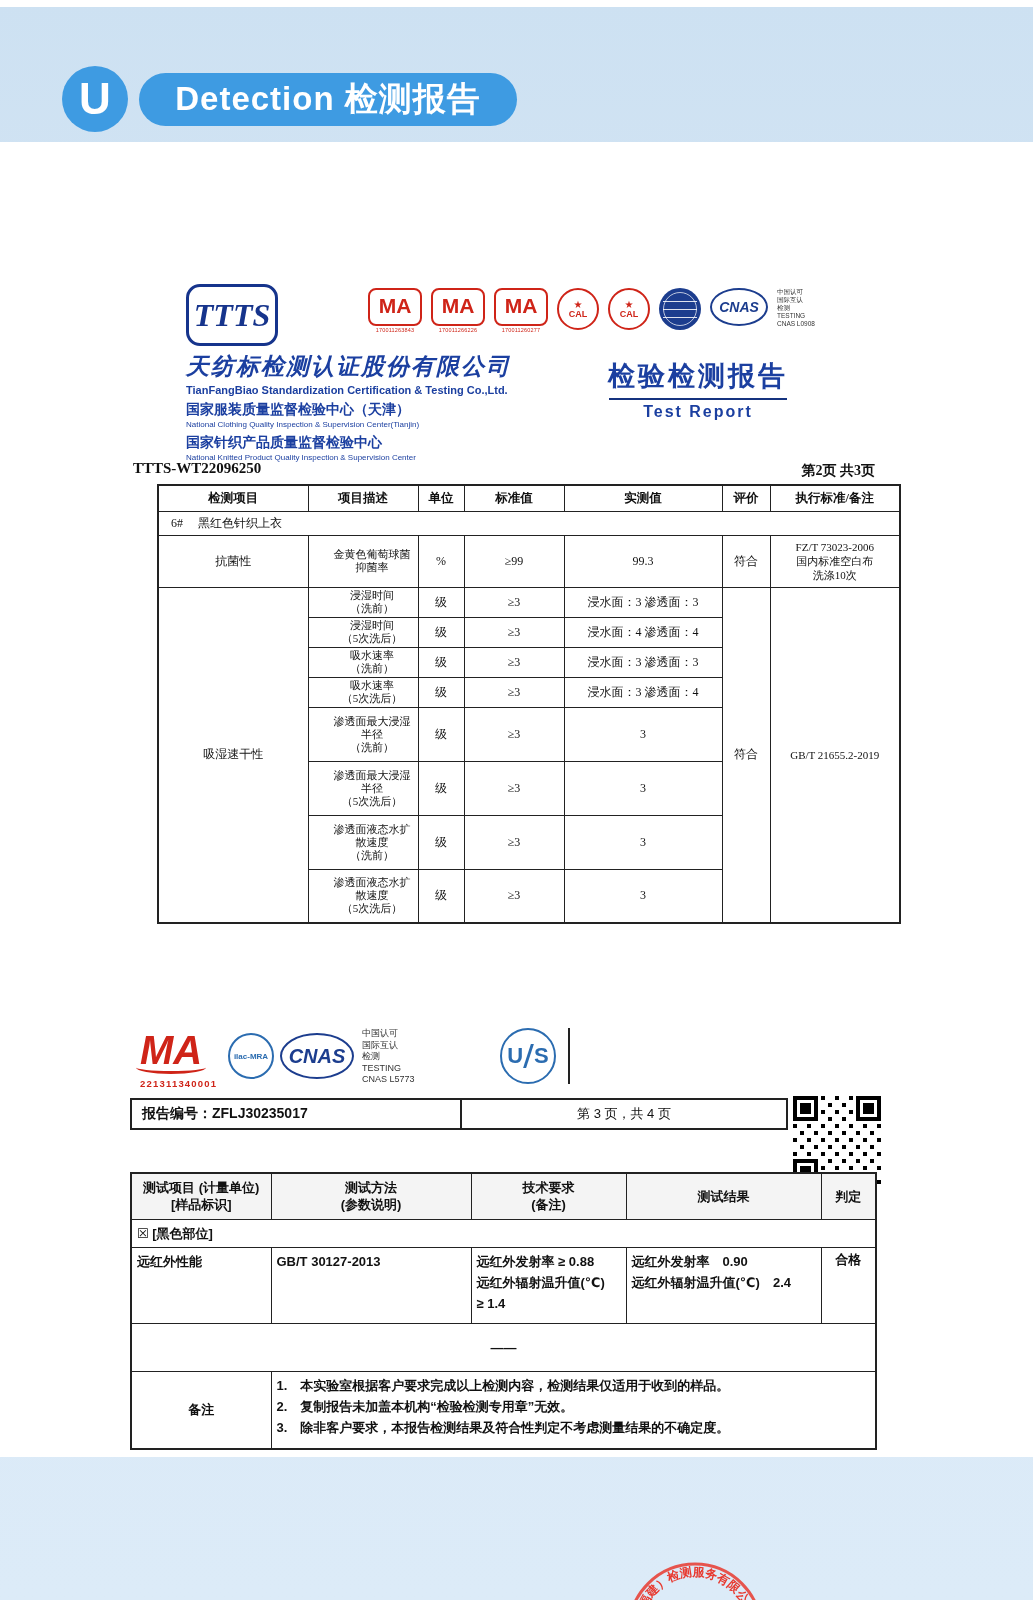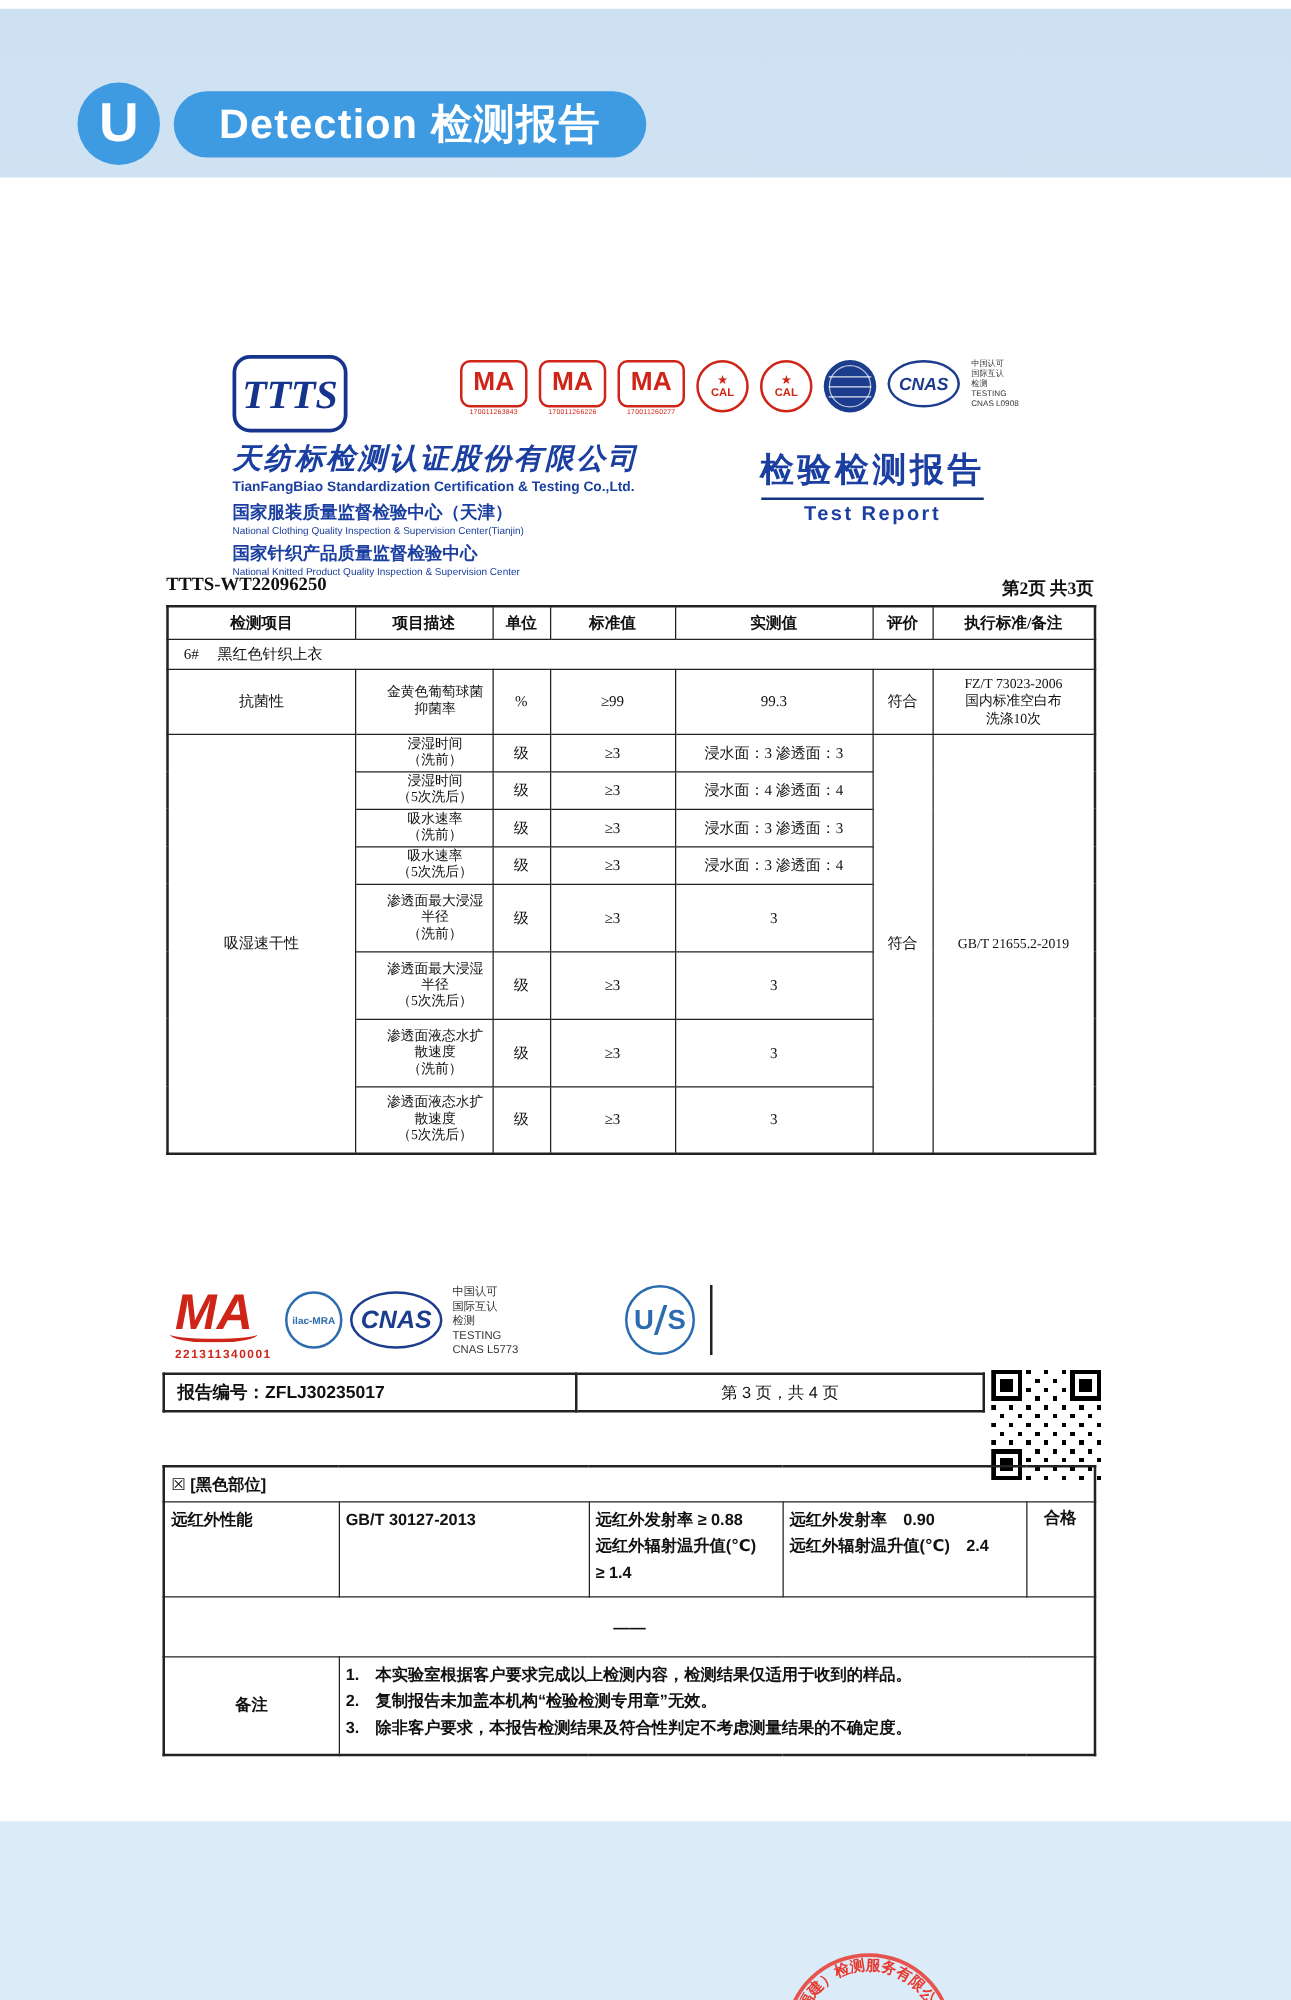--- a/index.html
+++ b/index.html
@@ -45,21 +45,21 @@
   .r1-title{left:600px;top:358px;width:196px;text-align:center;color:#1b3fa0;}
   .r1-title-cn{font-size:27px;font-weight:800;letter-spacing:3px;}
   .r1-rule{width:178px;height:2px;background:#15337f;margin:4px auto 3px;}
   .r1-title-en{font-size:16px;font-weight:600;letter-spacing:2px;}
 
   .r1-no{left:133px;top:460px;font-family:"Liberation Serif","DejaVu Serif",serif;font-weight:800;font-size:15px;}
   .r1-page{left:735px;top:462px;width:140px;text-align:right;font-family:"Liberation Serif","DejaVu Serif",serif;font-weight:800;font-size:14px;}
 
   
   table.t1{border-collapse:collapse;table-layout:fixed;width:742px;border:2px solid #222;
-           font-family:"Liberation Serif","DejaVu Serif",serif;color:#111;}
+           font-family:"Liberation Serif","DejaVu Serif",serif;color:#111;margin-left:24px;}
   .t1 th,.t1 td{border:1px solid #222;text-align:center;vertical-align:middle;padding:1px 2px;
            font-weight:400;font-size:12px;overflow:hidden;}
   .t1 th{font-size:12.5px;font-weight:600;}
   .t1 .left{text-align:left;padding-left:12px;}
   .t1 .desc{font-size:11px;line-height:13px;padding-left:20px;}
   .t1 .small{font-size:11px;line-height:14px;}
   tr.rh26{height:26px;} tr.rh24{height:24px;} tr.rh52{height:52px;} tr.rh30{height:30px;} tr.rh54{height:54px;}
 
   
   .ma-big{color:#cf2418;font-weight:800;font-style:italic;font-size:40px;line-height:40px;position:relative;display:inline-block;}
@@ -373,20 +373,30 @@
   <div class="abs" style="left:130px;top:1172px;">
     <table class="t2b">
       <colgroup>
         <col style="width:140px">
           <col style="width:200px">
           <col style="width:155px">
           <col style="width:195px">
           <col style="width:55px">
       </colgroup>
       <tbody>
+          <tr class="rh46">
+        <th class="pre">测试项目 (计量单位)
+[样品标识]</th>
+        <th class="pre">测试方法
+(参数说明)</th>
+        <th class="pre">技术要求
+(备注)</th>
+        <th>测试结果</th>
+        <th>判定</th>
+      </tr>
       <tr class="rh26b">
         <td colspan="5" class="tl">
           <span>☒</span>
           <span>[黑色部位]</span>
         </td>
       </tr>
       <tr class="rh76">
         <td class="tl">远红外性能</td>
         <td class="tl">GB/T 30127-2013</td>
         <td class="tl pre">远红外发射率 ≥ 0.88

